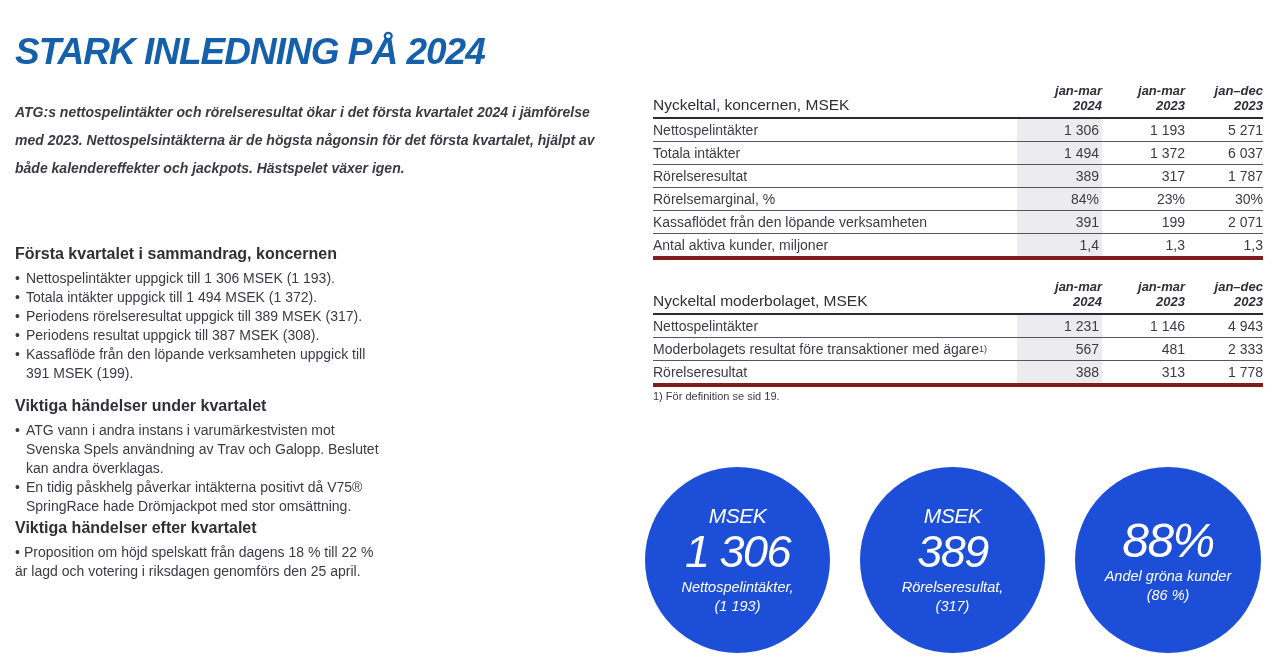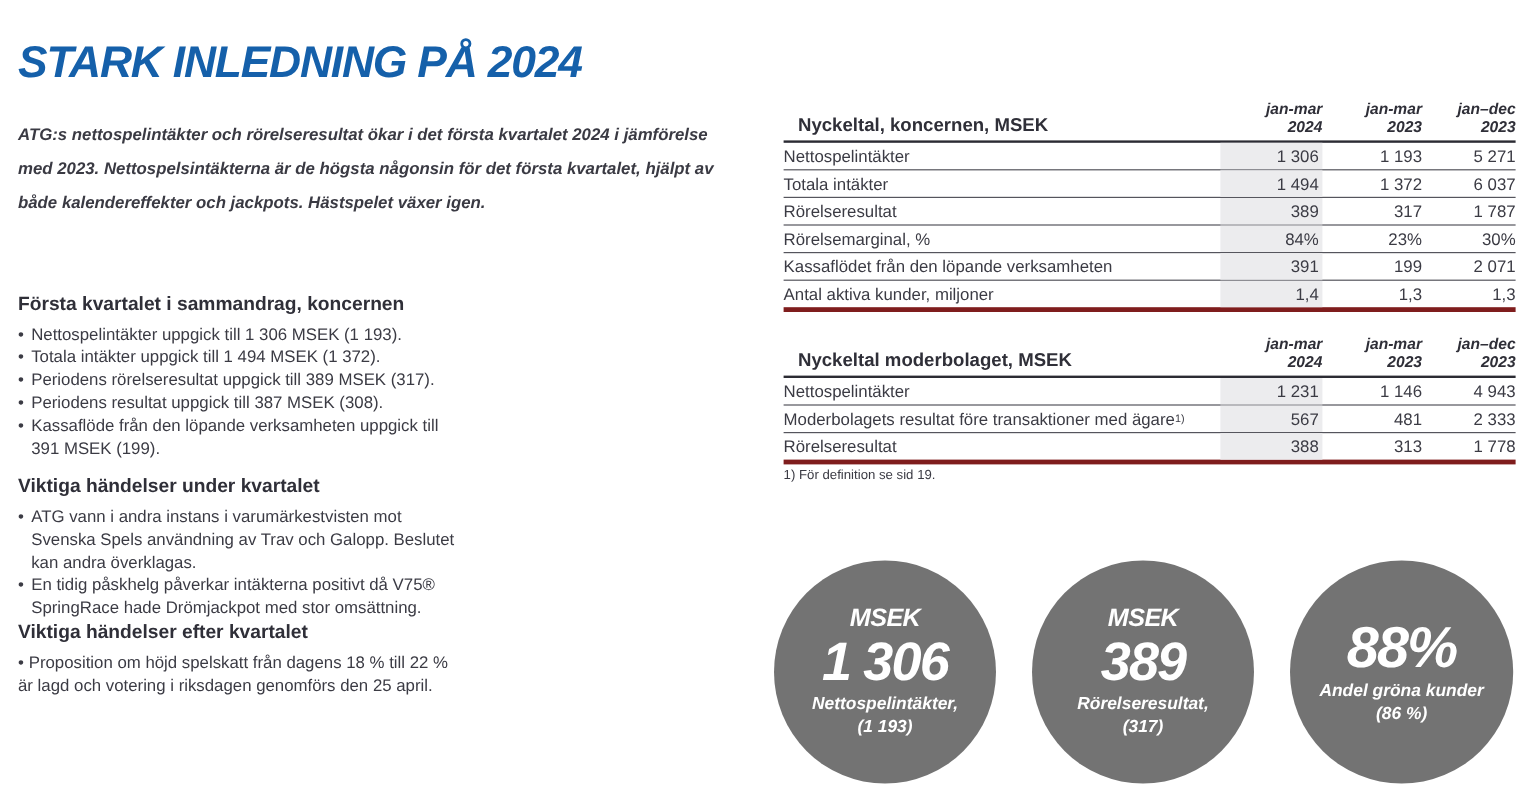--- a/index.html
+++ b/index.html
@@ -91,23 +91,22 @@
   .table-2 { top: 280px; }
   .t-head {
     display: flex;
     align-items: flex-end;
     border-bottom: 2px solid #2b2b33;
     padding-bottom: 3px;
   }
   .t-title {
     flex: 1;
     font-size: 15.5px;
-    font-weight: bold;
+    font-weight: normal;
     color: #2f2f38;
-    margin-left: 12px;
   }
   .t-colh {
     font-size: 13px;
     font-weight: bold;
     font-style: italic;
     line-height: 1.15;
     text-align: right;
     color: #2f2f38;
     white-space: pre-line;
   }
@@ -145,24 +144,24 @@
     color: #3b3b44;
   }
 
   
   .kpi-circle {
     position: absolute;
     top: 467px;
     width: 185px;
     height: 186px;
     border-radius: 50%;
-    background: #737373;
+    background: #1d4ed8;
     color: #ffffff;
     font-style: italic;
-    font-weight: bold;
+    font-weight: normal;
     text-align: center;
     display: flex;
     flex-direction: column;
     align-items: center;
     justify-content: center;
   }
   .circ-1 { left: 645px; }
   .circ-2 { left: 860px; }
   .circ-3 { left: 1075px; width: 186px; }
   .kpi-unit {

